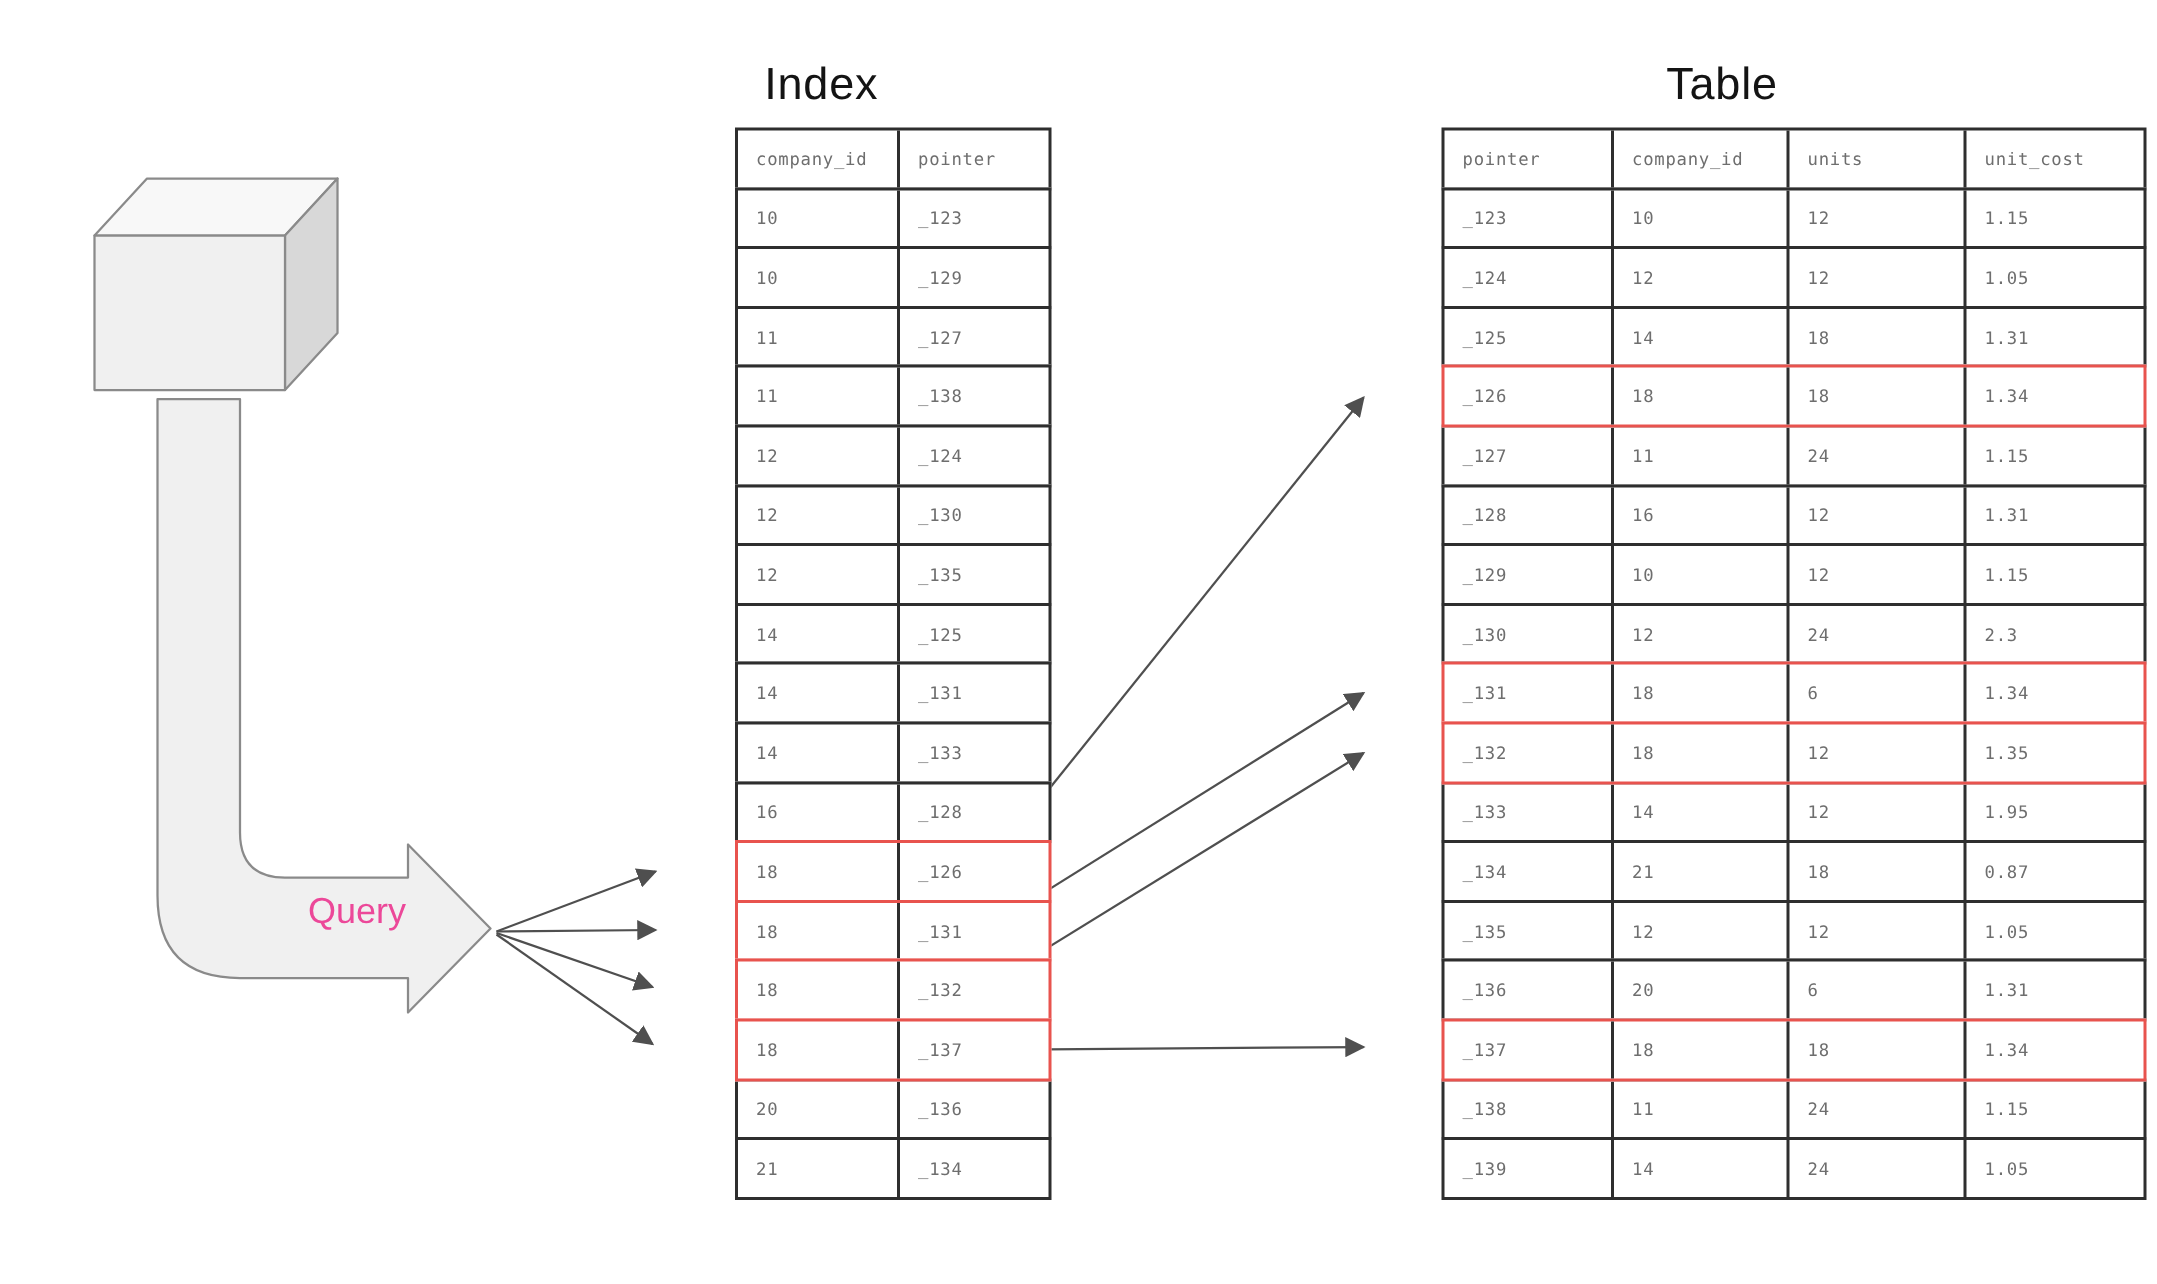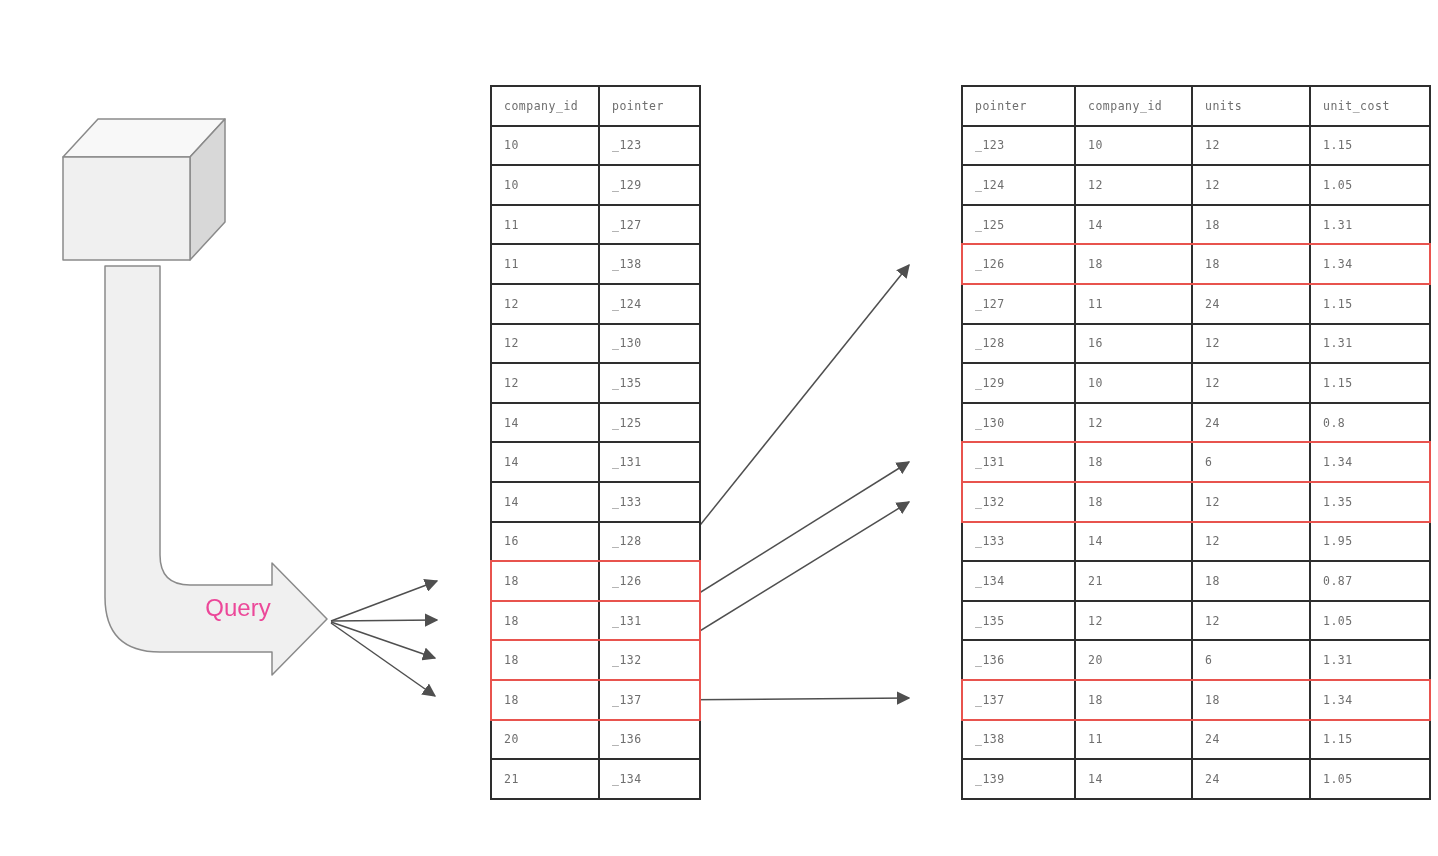--- a/index.html
+++ b/index.html
@@ -95,21 +95,23 @@
       <line x1="656" y1="580" x2="909" y2="265" marker-end="url(#ah)"></line>
       <line x1="656" y1="620" x2="909" y2="462" marker-end="url(#ah)"></line>
       <line x1="656" y1="658" x2="909" y2="502" marker-end="url(#ah)"></line>
       <line x1="656" y1="700" x2="909" y2="698" marker-end="url(#ah)"></line>
     </g>
   </svg>
 
 
   <div class="query-label">Query</div>
 
-
+  <div class="diagram-title" id="title-index">Index</div>
+
+  <div class="diagram-title" id="title-table">Table</div>
 
   <div class="dtable" id="index-table">
       <div class="drow">
         <div class="dcell" style="flex-basis: 106px;">company_id</div>
         <div class="dcell grow">pointer</div>
       </div>
       <div class="drow">
         <div class="dcell" style="flex-basis: 106px;">10</div>
         <div class="dcell grow">_123</div>
       </div>
@@ -225,21 +227,21 @@
       <div class="drow">
         <div class="dcell" style="flex-basis: 111px;">_129</div>
         <div class="dcell" style="flex-basis: 117px;">10</div>
         <div class="dcell" style="flex-basis: 118px;">12</div>
         <div class="dcell grow">1.15</div>
       </div>
       <div class="drow">
         <div class="dcell" style="flex-basis: 111px;">_130</div>
         <div class="dcell" style="flex-basis: 117px;">12</div>
         <div class="dcell" style="flex-basis: 118px;">24</div>
-        <div class="dcell grow">0.8</div>
+        <div class="dcell grow">2.3</div>
       </div>
       <div class="drow hl">
         <div class="dcell" style="flex-basis: 111px;">_131</div>
         <div class="dcell" style="flex-basis: 117px;">18</div>
         <div class="dcell" style="flex-basis: 118px;">6</div>
         <div class="dcell grow">1.34</div>
       </div>
       <div class="drow hl">
         <div class="dcell" style="flex-basis: 111px;">_132</div>
         <div class="dcell" style="flex-basis: 117px;">18</div>

